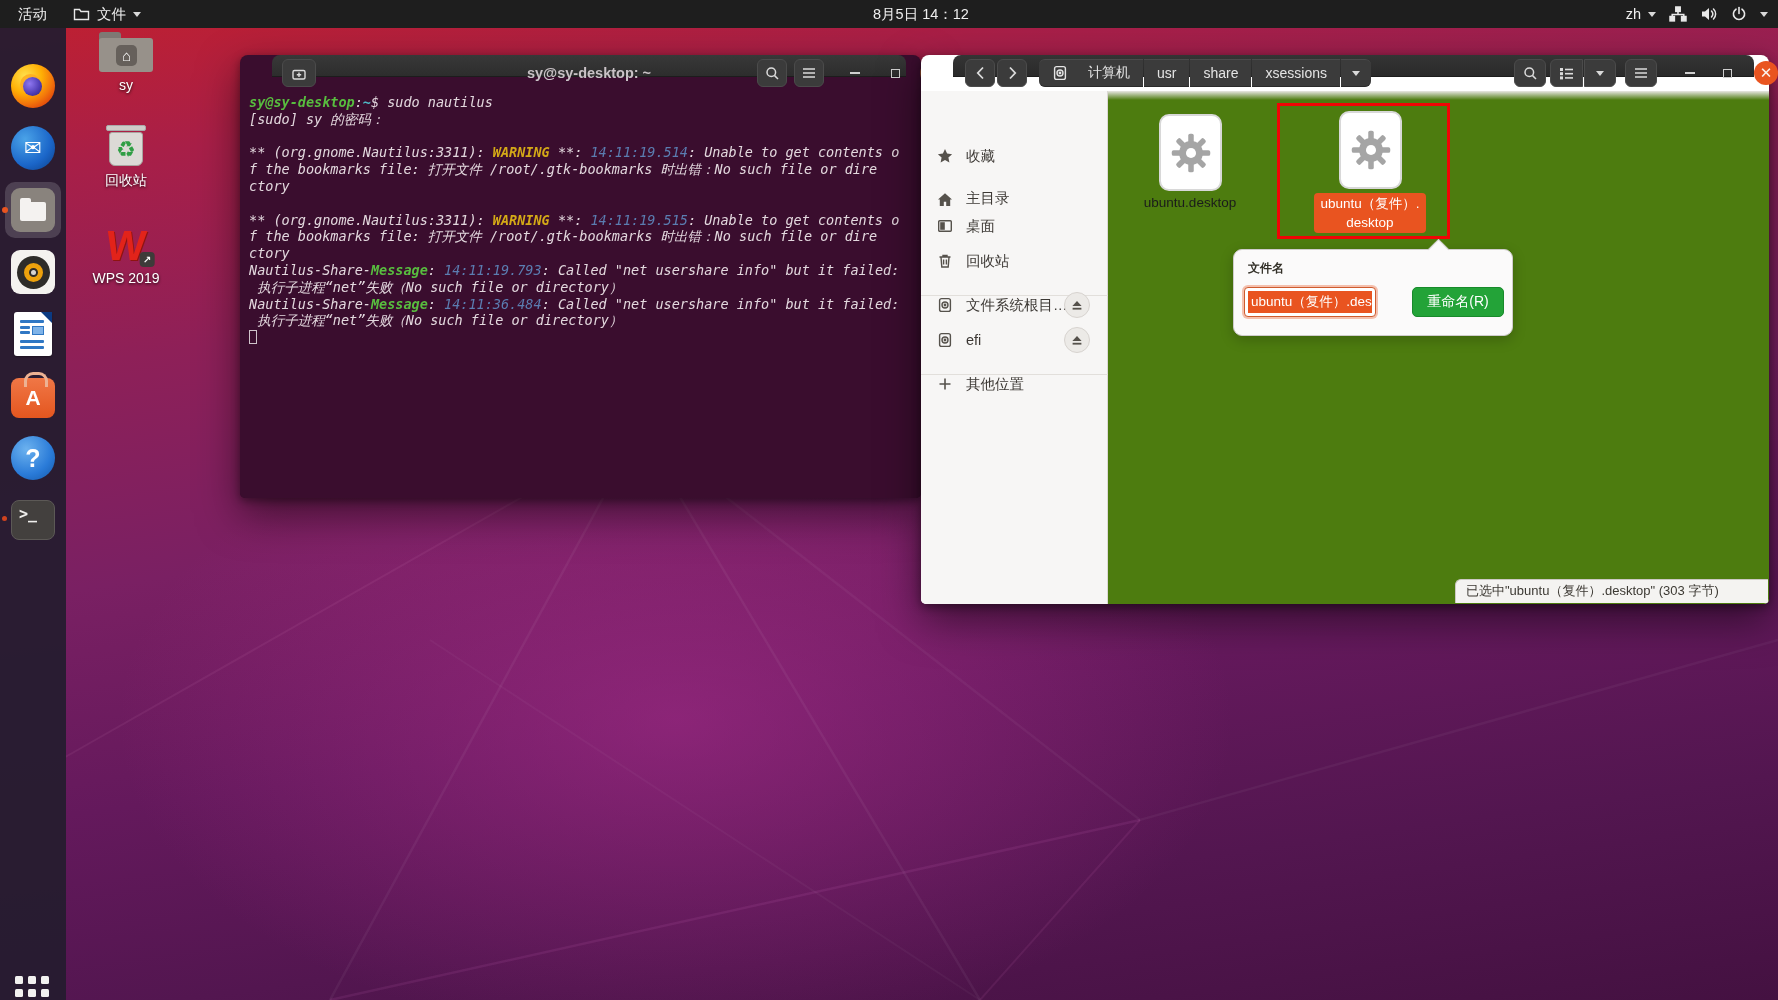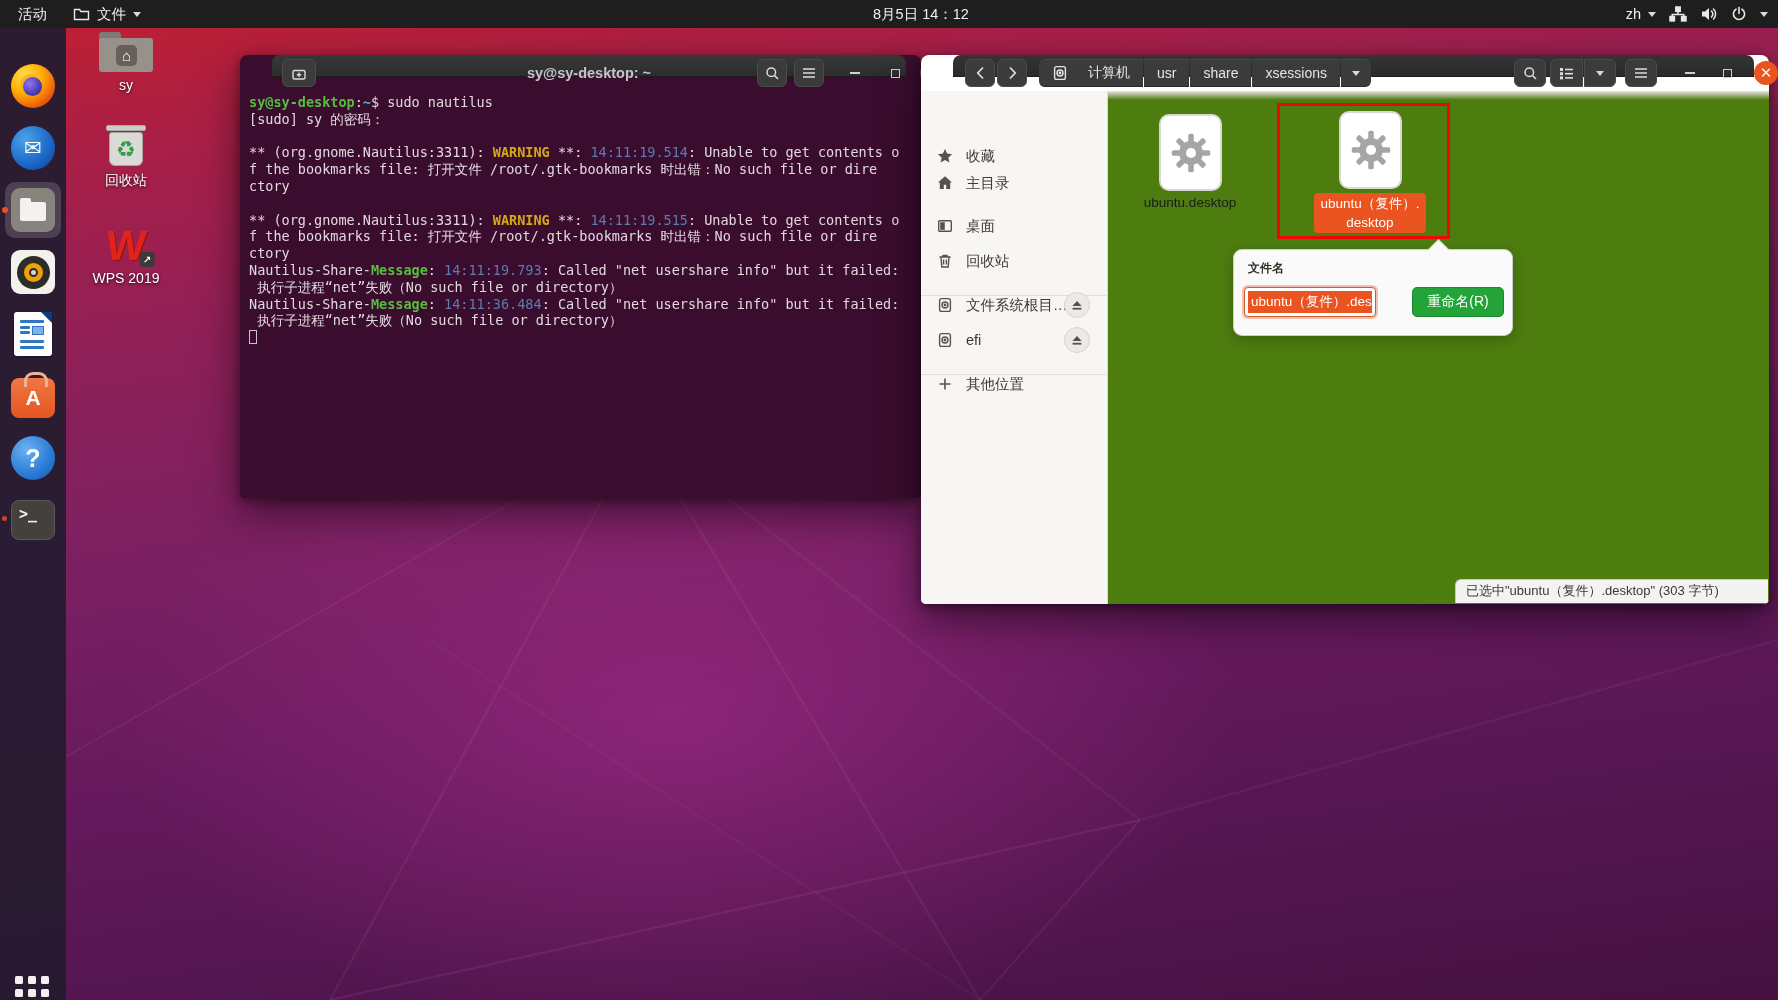--- a/index.html
+++ b/index.html
@@ -67,21 +67,21 @@
     background:linear-gradient(#383838,#2d2d2d);border-bottom:1px solid #1c1c1c;margin-left:32px;}
   .hbtn{position:absolute;top:4px;height:28px;border-radius:6px;background:#3b3b3b;border:1px solid #4b4b4b;display:flex;align-items:center;justify-content:center;color:#dcdcdc;}
   .wc-min,.wc-max{position:absolute;top:8px;width:18px;height:20px;display:flex;align-items:center;justify-content:center;color:#cfcfcf;}
   .wc-close{position:absolute;top:6px;width:24px;height:24px;border-radius:50%;display:flex;align-items:center;justify-content:center;color:#fbf4f1;font-size:15px;font-weight:700;}
   .minbar{width:10px;height:2px;background:#cfcfcf;}
   .maxsq{width:9px;height:9px;border:1.5px solid #cfcfcf;}
 
   
   .term{left:240px;top:55px;width:681px;height:443px;z-index:10;background:#3a0d2e;}
   .term .title{position:absolute;left:0;right:0;top:0;height:36px;line-height:36px;text-align:center;color:#c9c2c6;font-weight:700;font-size:14.5px;}
-  .term-body{position:absolute;left:0;top:37px;right:0;bottom:0;background:#3a0d2e;overflow:hidden;border-radius:0 0 5px 5px;}
+  .term-body{position:absolute;left:0;top:37px;right:0;bottom:0;background:#3a0d2e;overflow:hidden;border-radius:0 0 5px 5px;font-style:italic;}
   .tpre{position:absolute;left:9px;top:2px;right:2px;font-family:"DejaVu Sans Mono","Liberation Mono",monospace;
     font-size:13.5px;line-height:16.8px;color:#e3d8de;white-space:pre;}
   .tline{min-height:16.8px;}
   .c-p{color:#e3d8de;} .c-g{color:#58bd3f;font-weight:700;} .c-t{color:#4fb8c6;font-weight:700;}
   .c-y{color:#d4a917;font-weight:700;} .c-b{color:#5b7db1;}
   .cursor{display:inline-block;width:8px;height:14px;border:1px solid #cfc3cb;vertical-align:-2px;}
 
   
   .naut{left:921px;top:55px;width:848px;height:549px;z-index:20;background:#fff;}
   .naut .hdr{background:linear-gradient(#343434,#2a2a2a);}
@@ -351,21 +351,21 @@
 
     <div class="sidebar">
         <div class="sb-row" style="top: 48px;">
           <span class="sb-ic">
             <svg width="16" height="16" viewBox="0 0 16 16" fill="currentColor">
               <path d="M8 1l2.1 4.6 5 .6-3.7 3.3 1 4.9L8 11.9l-4.4 2.5 1-4.9L.9 6.2l5-.6z"></path>
             </svg>
           </span>
           <span class="sb-label">收藏</span>
         </div>
-        <div class="sb-row" style="top: 75px;">
+        <div class="sb-row" style="top: 83px; align-items: flex-end;">
           <span class="sb-ic">
             <svg width="16" height="16" viewBox="0 0 16 16" fill="currentColor">
               <path d="M8 1.2L1 7.4h1.8V14h4V9.8h2.4V14h4V7.4H15z"></path>
             </svg>
           </span>
           <span class="sb-label">主目录</span>
         </div>
         <div class="sb-row" style="top: 118px;">
           <span class="sb-ic">
             <svg width="16" height="16" viewBox="0 0 16 16" fill="none" stroke="currentColor" stroke-width="1.4">

